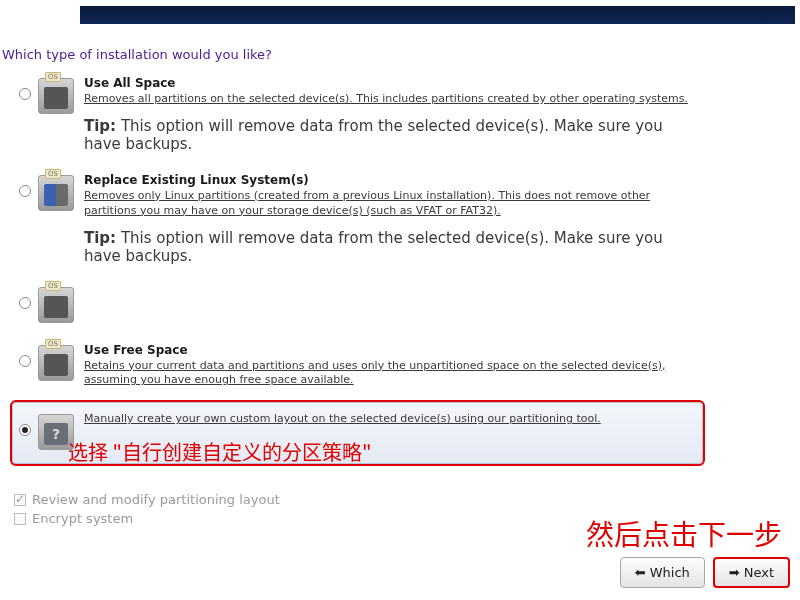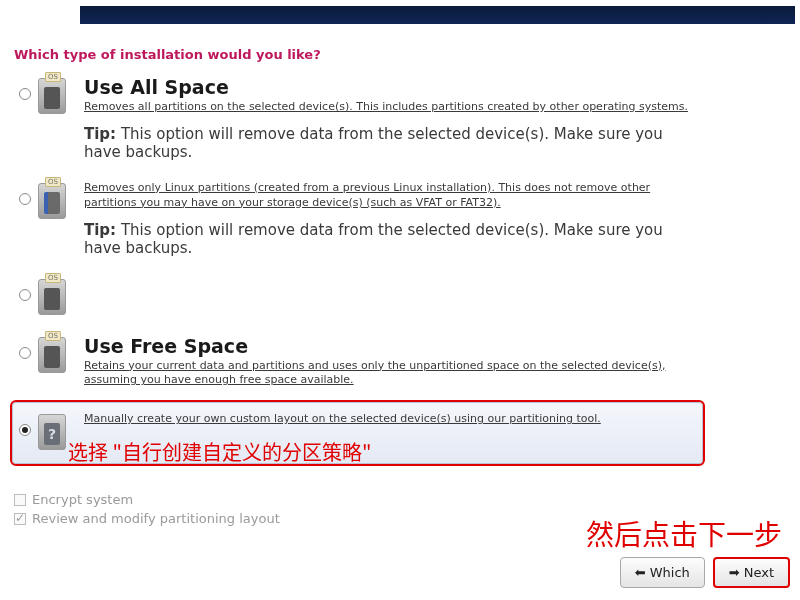--- a/index.html
+++ b/index.html
@@ -12,24 +12,23 @@
       position: relative;
       overflow: hidden;
     }
     .header-band {
       position: absolute;
       top: 6px; left: 80px; right: 5px; height: 18px;
       background: linear-gradient(#0a1a3a, #0f2555);
     }
     .prompt {
       position: absolute;
-      top: 47px; left: 14px;
+      top: 47px; left: 2px;
       font-size: 13px;
-      color: #be185d;
-      font-weight: bold;
+      color: #4c1d95;
     }
     .options {
       position: absolute;
       top: 68px; left: 10px; right: 95px;
     }
     .option-row {
       display: flex;
       align-items: flex-start;
       padding: 6px 4px 8px 4px;
       border: 2px solid transparent;
@@ -62,21 +61,21 @@
       top: 2px; left: 2px;
       width: 6px; height: 6px;
       background: #222;
       border-radius: 50%;
     }
     .icon-col {
       width: 44px;
       padding-left: 4px;
     }
     .device-icon {
-      width: 28px; height: 36px;
+      width: 36px; height: 36px;
       background: linear-gradient(#d6d6d6, #9a9a9a);
       border: 1px solid #999;
       border-radius: 3px;
       position: relative;
       margin-top: 2px;
     }
     .device-icon .os-tag {
       position: absolute;
       top: -7px; left: 6px;
       background: #f0e8c8;
@@ -109,21 +108,21 @@
       text-align: center;
       line-height: 22px;
       border-radius: 2px;
     }
     .text-col {
       flex: 1;
       padding-left: 6px;
     }
     .opt-title {
       font-weight: bold;
-      font-size: 19px;
+      font-size: 12px;
       color: #1a1a1a;
       margin-bottom: 2px;
     }
     .opt-desc {
       font-size: 11px;
       color: #3a3a3a;
       line-height: 1.35;
       text-decoration: underline;
     }
     .opt-tip {
@@ -222,20 +221,21 @@
   <div class="option-row">
     <div class="radio-col"><span class="radio"></span></div>
     <div class="icon-col">
       <div class="device-icon">
         <span class="os-tag">OS</span>
         <div class="split-left"></div>
           <div class="split-right"></div>
       </div>
     </div>
     <div class="text-col">
+      <div class="opt-title">Replace Existing Linux System(s)</div>
       <div class="opt-desc">Removes only Linux partitions (created from a previous Linux installation).  This does not remove other partitions you may have on your storage device(s) (such as VFAT or FAT32).</div>
       <div class="opt-tip"><b>Tip:</b> <span>This option will remove data from the selected device(s).  Make sure you have backups.</span></div>
     </div>
   </div>
 
   <div class="option-row">
     <div class="radio-col"><span class="radio"></span></div>
     <div class="icon-col">
       <div class="device-icon">
         <span class="os-tag">OS</span>
@@ -270,26 +270,26 @@
     </div>
   </div>
 
 </div>
 
 <div class="annotation-1">选择 "自行创建自定义的分区策略"</div>
 <div class="annotation-2">然后点击下一步</div>
 
 <div class="checkboxes">
   <div class="cb-row">
+    <span class="cb checked"></span>
+    <span>Review and modify partitioning layout</span>
+  </div>
+  <div class="cb-row">
     <span class="cb"></span>
     <span>Encrypt system</span>
-  </div>
-  <div class="cb-row">
-    <span class="cb checked"></span>
-    <span>Review and modify partitioning layout</span>
   </div>
 </div>
 
 <div class="button-bar">
   <div class="btn">
     <span class="arrow-left">⬅</span>
     <span>Which</span>
   </div>
   <div class="btn next">
     <span class="arrow-right">➡</span>

